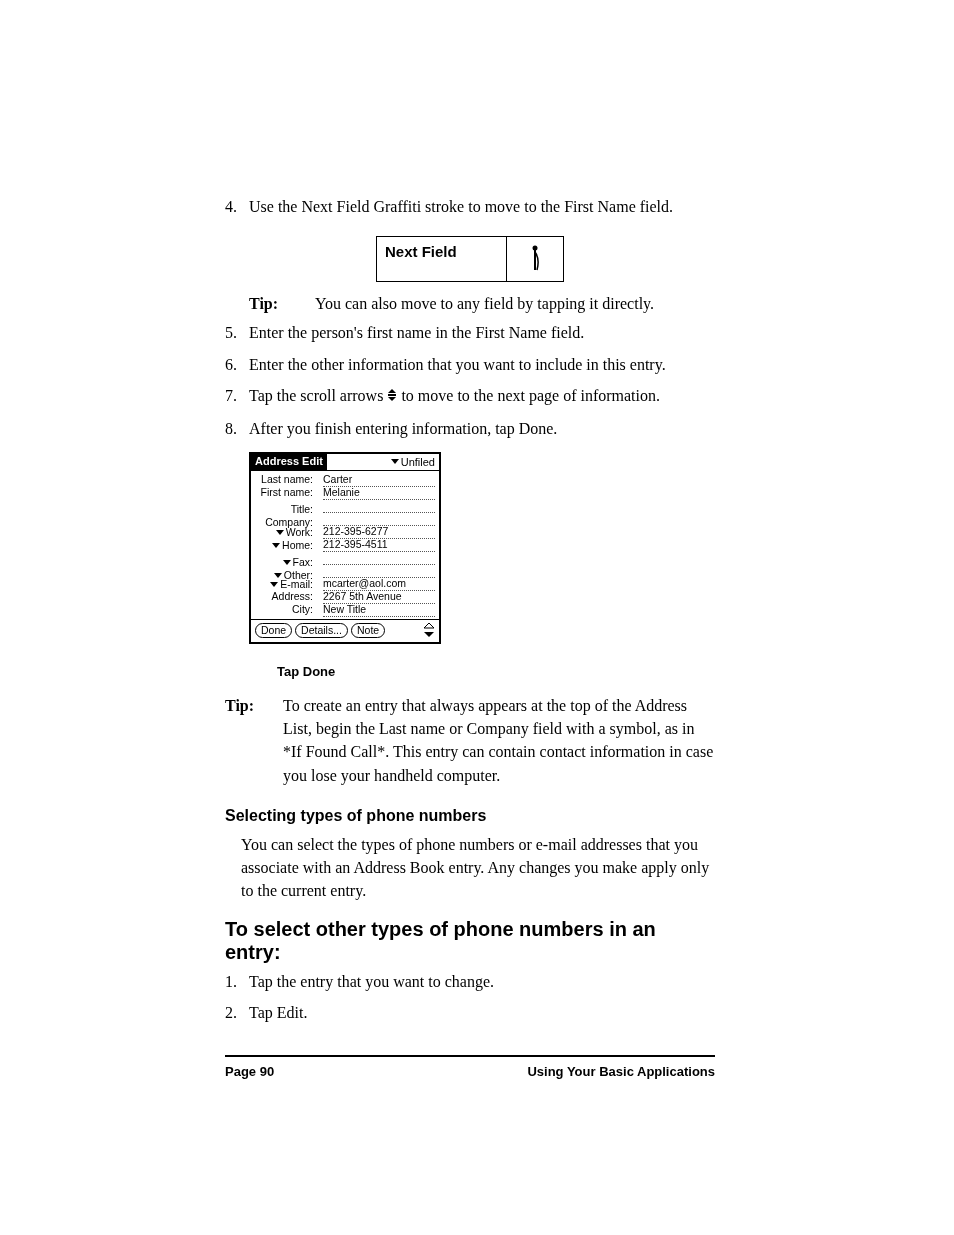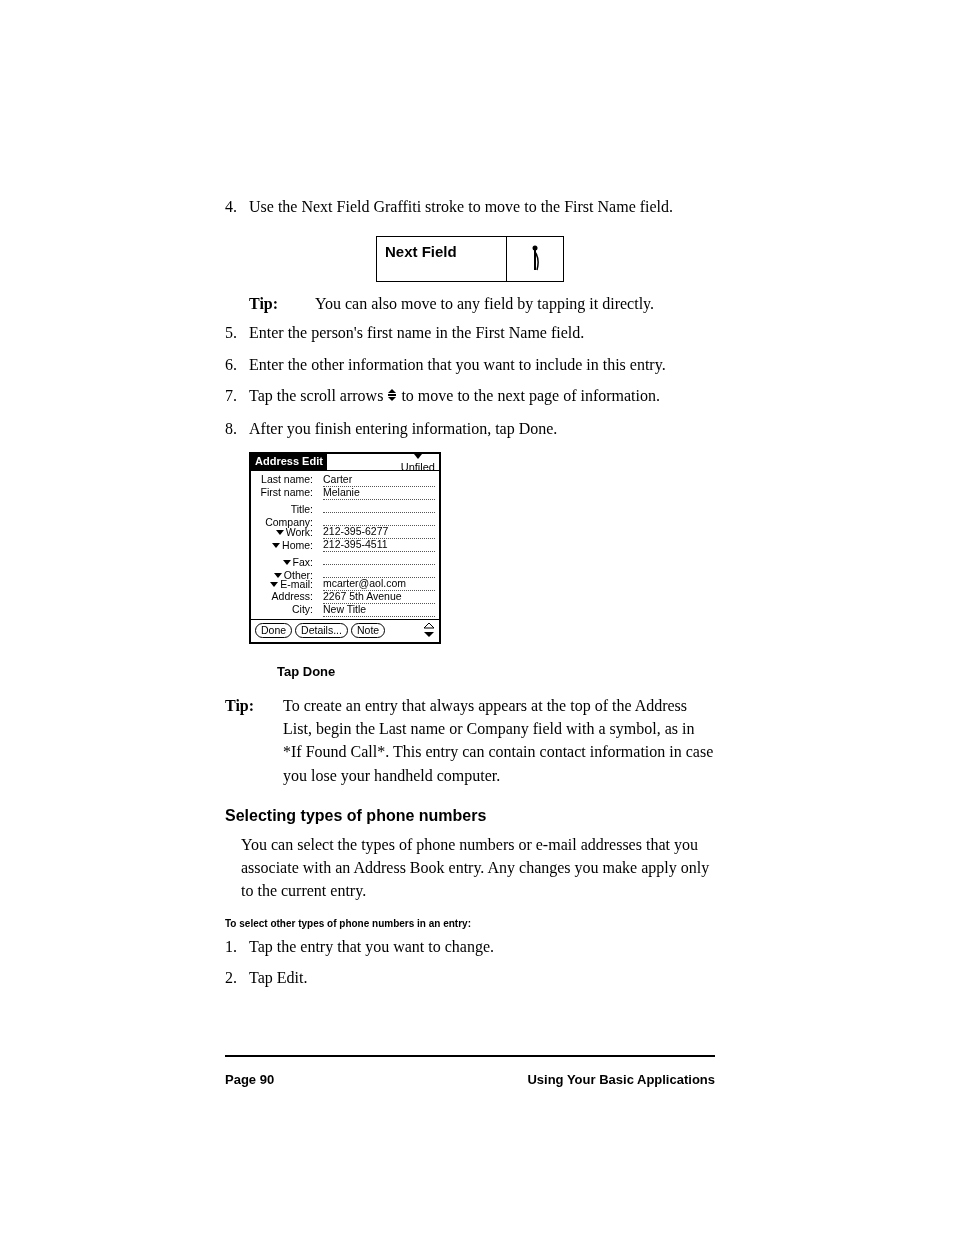--- a/index.html
+++ b/index.html
@@ -114,21 +114,20 @@
   }
   .palm-header .spacer {
     flex: 1;
   }
   .palm-header .category {
     display: flex;
     align-items: center;
     padding: 0 4px;
     font-size: 11px;
     gap: 2px;
-    flex-direction: column;
   }
   .palm-body {
     padding: 3px 4px 2px 4px;
   }
   .palm-row {
     display: flex;
     align-items: baseline;
     margin-bottom: 0px;
     height: 13px;
   }
@@ -182,35 +181,35 @@
     font-size: 16px;
     margin: 20px 0 8px 0;
   }
   p.body-p {
     margin: 0 0 12px 16px;
     line-height: 1.45;
   }
   .sub-heading {
     font-family: Arial, Helvetica, sans-serif;
     font-weight: bold;
-    font-size: 10px;
+    font-size: 20px;
     margin: 16px 0 6px 0;
   }
   .footer-line {
     position: absolute;
     left: 225px;
     width: 490px;
     bottom: 178px;
     border-top: 2px solid #000;
   }
   .page-footer {
     position: absolute;
     left: 225px;
     width: 490px;
-    bottom: 148px;
+    bottom: 156px;
     display: flex;
     justify-content: space-between;
     font-family: Arial, Helvetica, sans-serif;
     font-weight: bold;
     font-size: 13px;
   }
   .tri-down {
     display: inline-block;
     width: 0; height: 0;
     border-left: 4px solid transparent;

